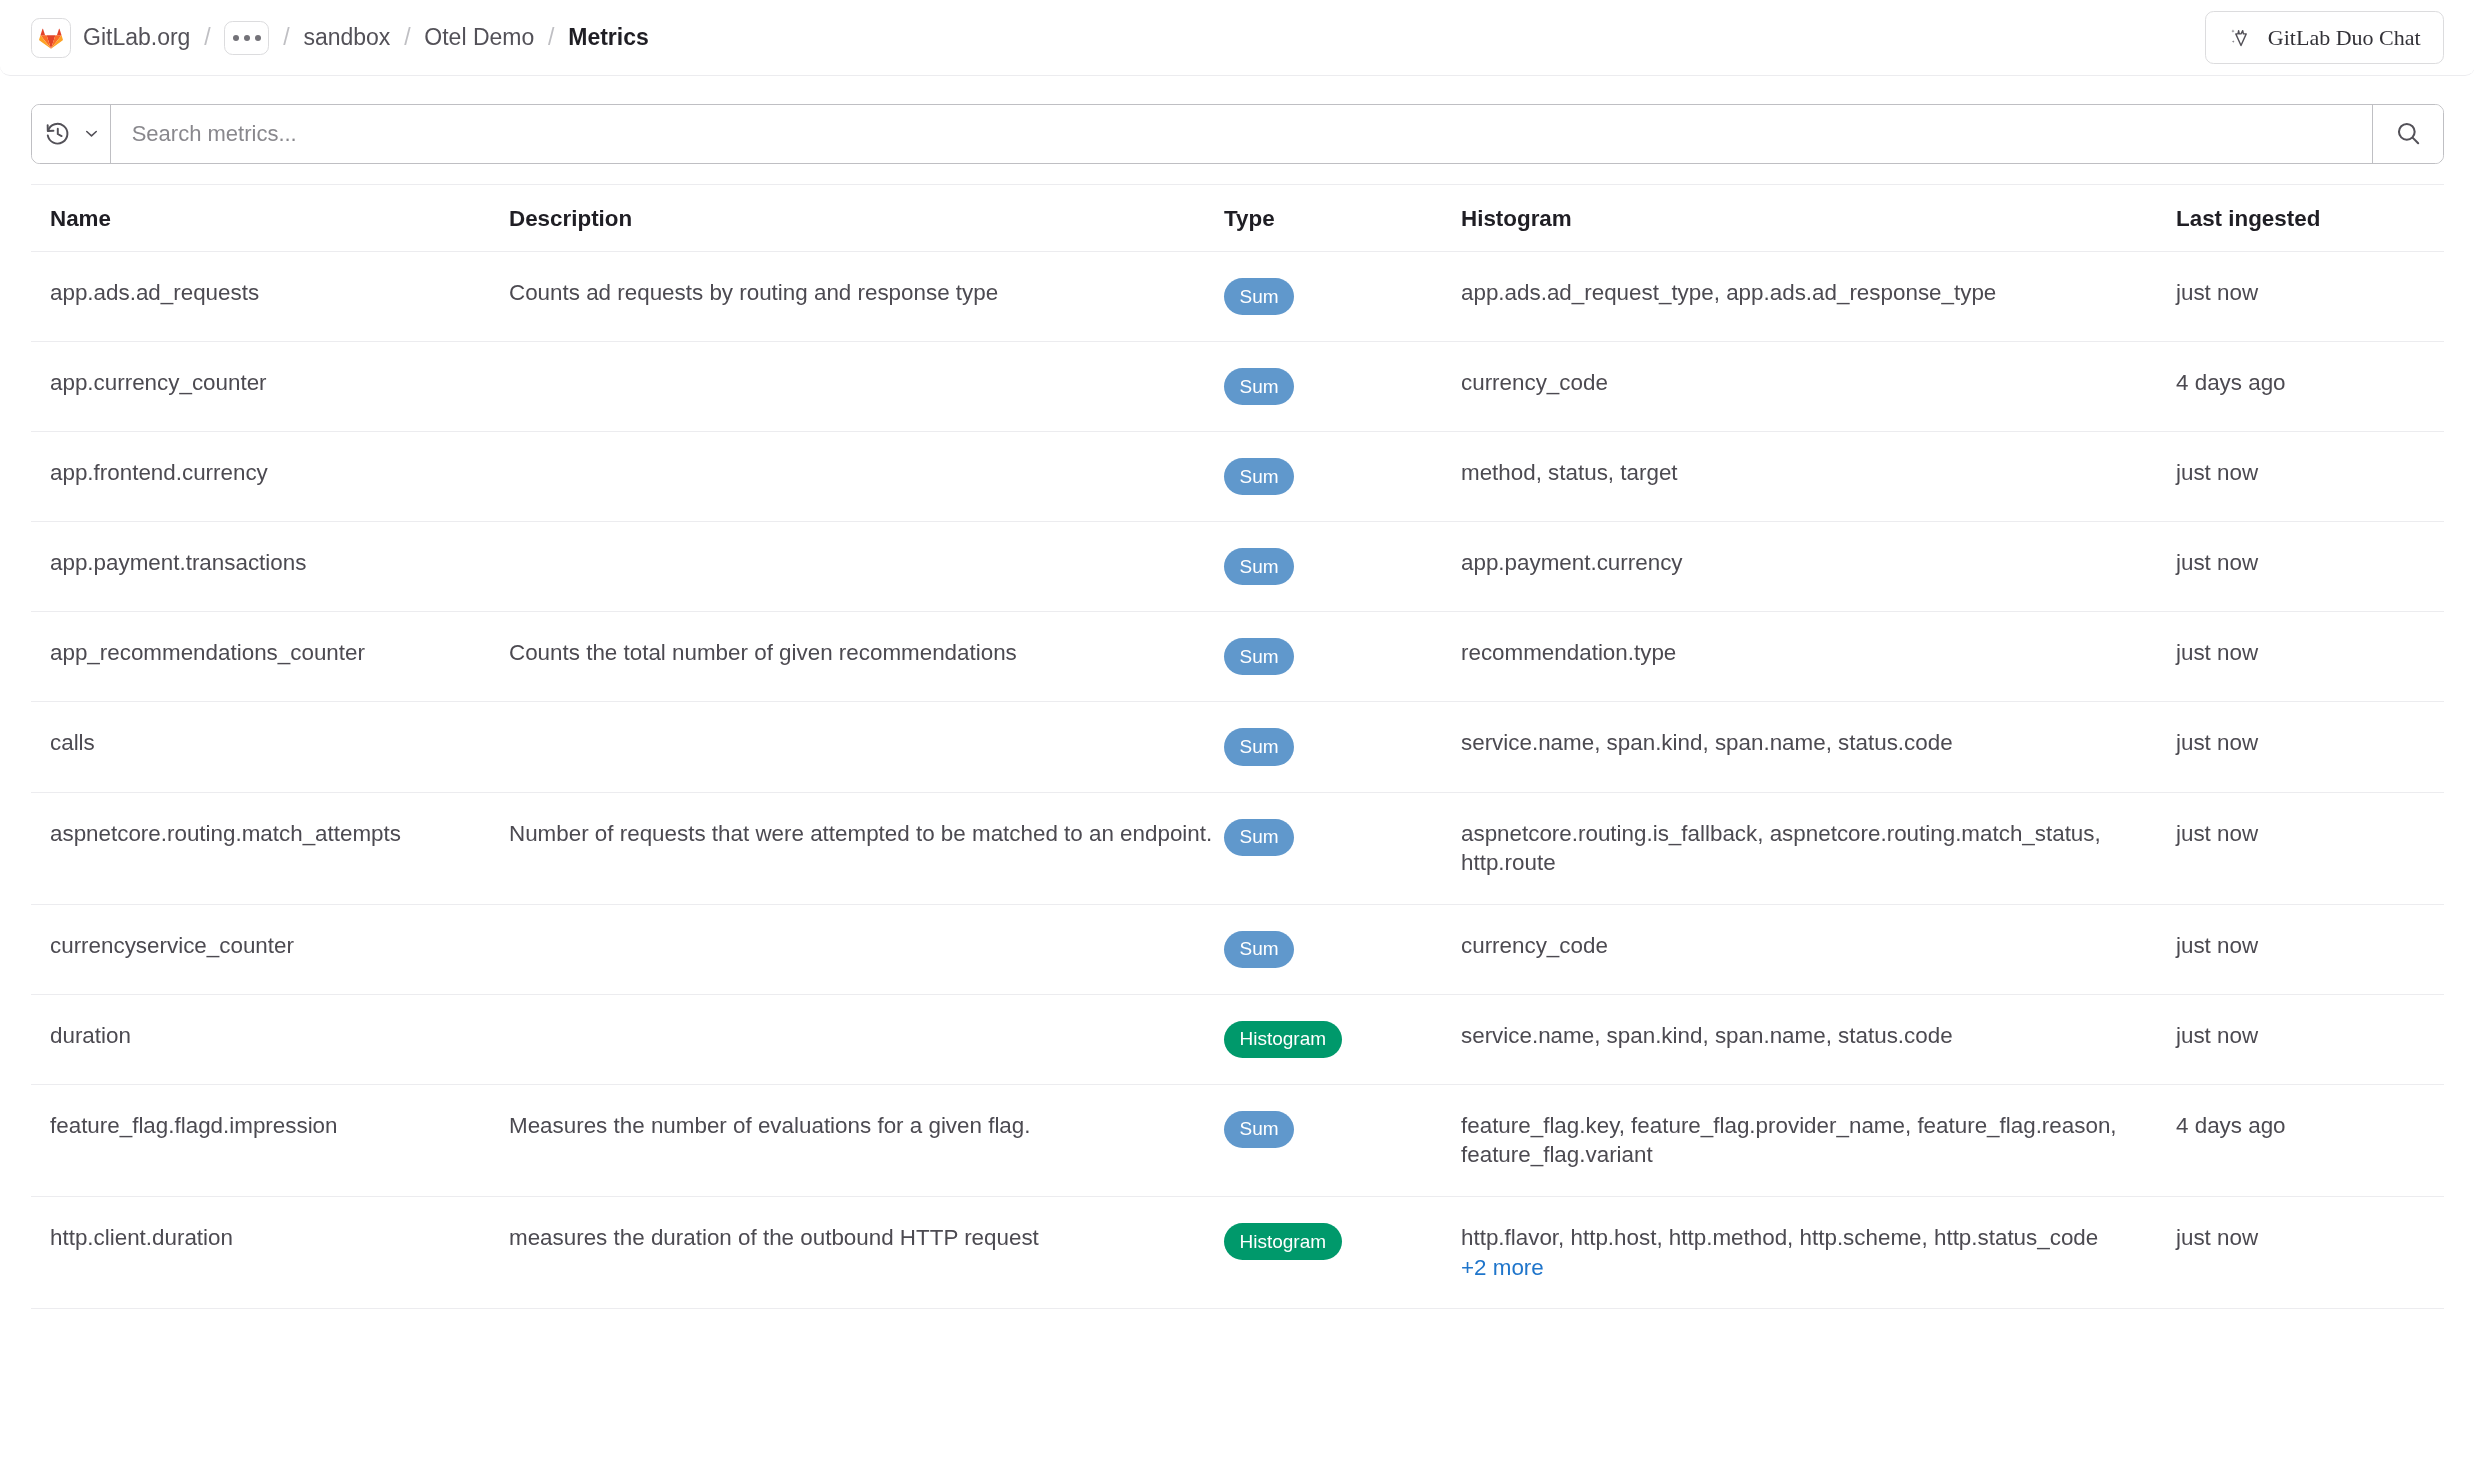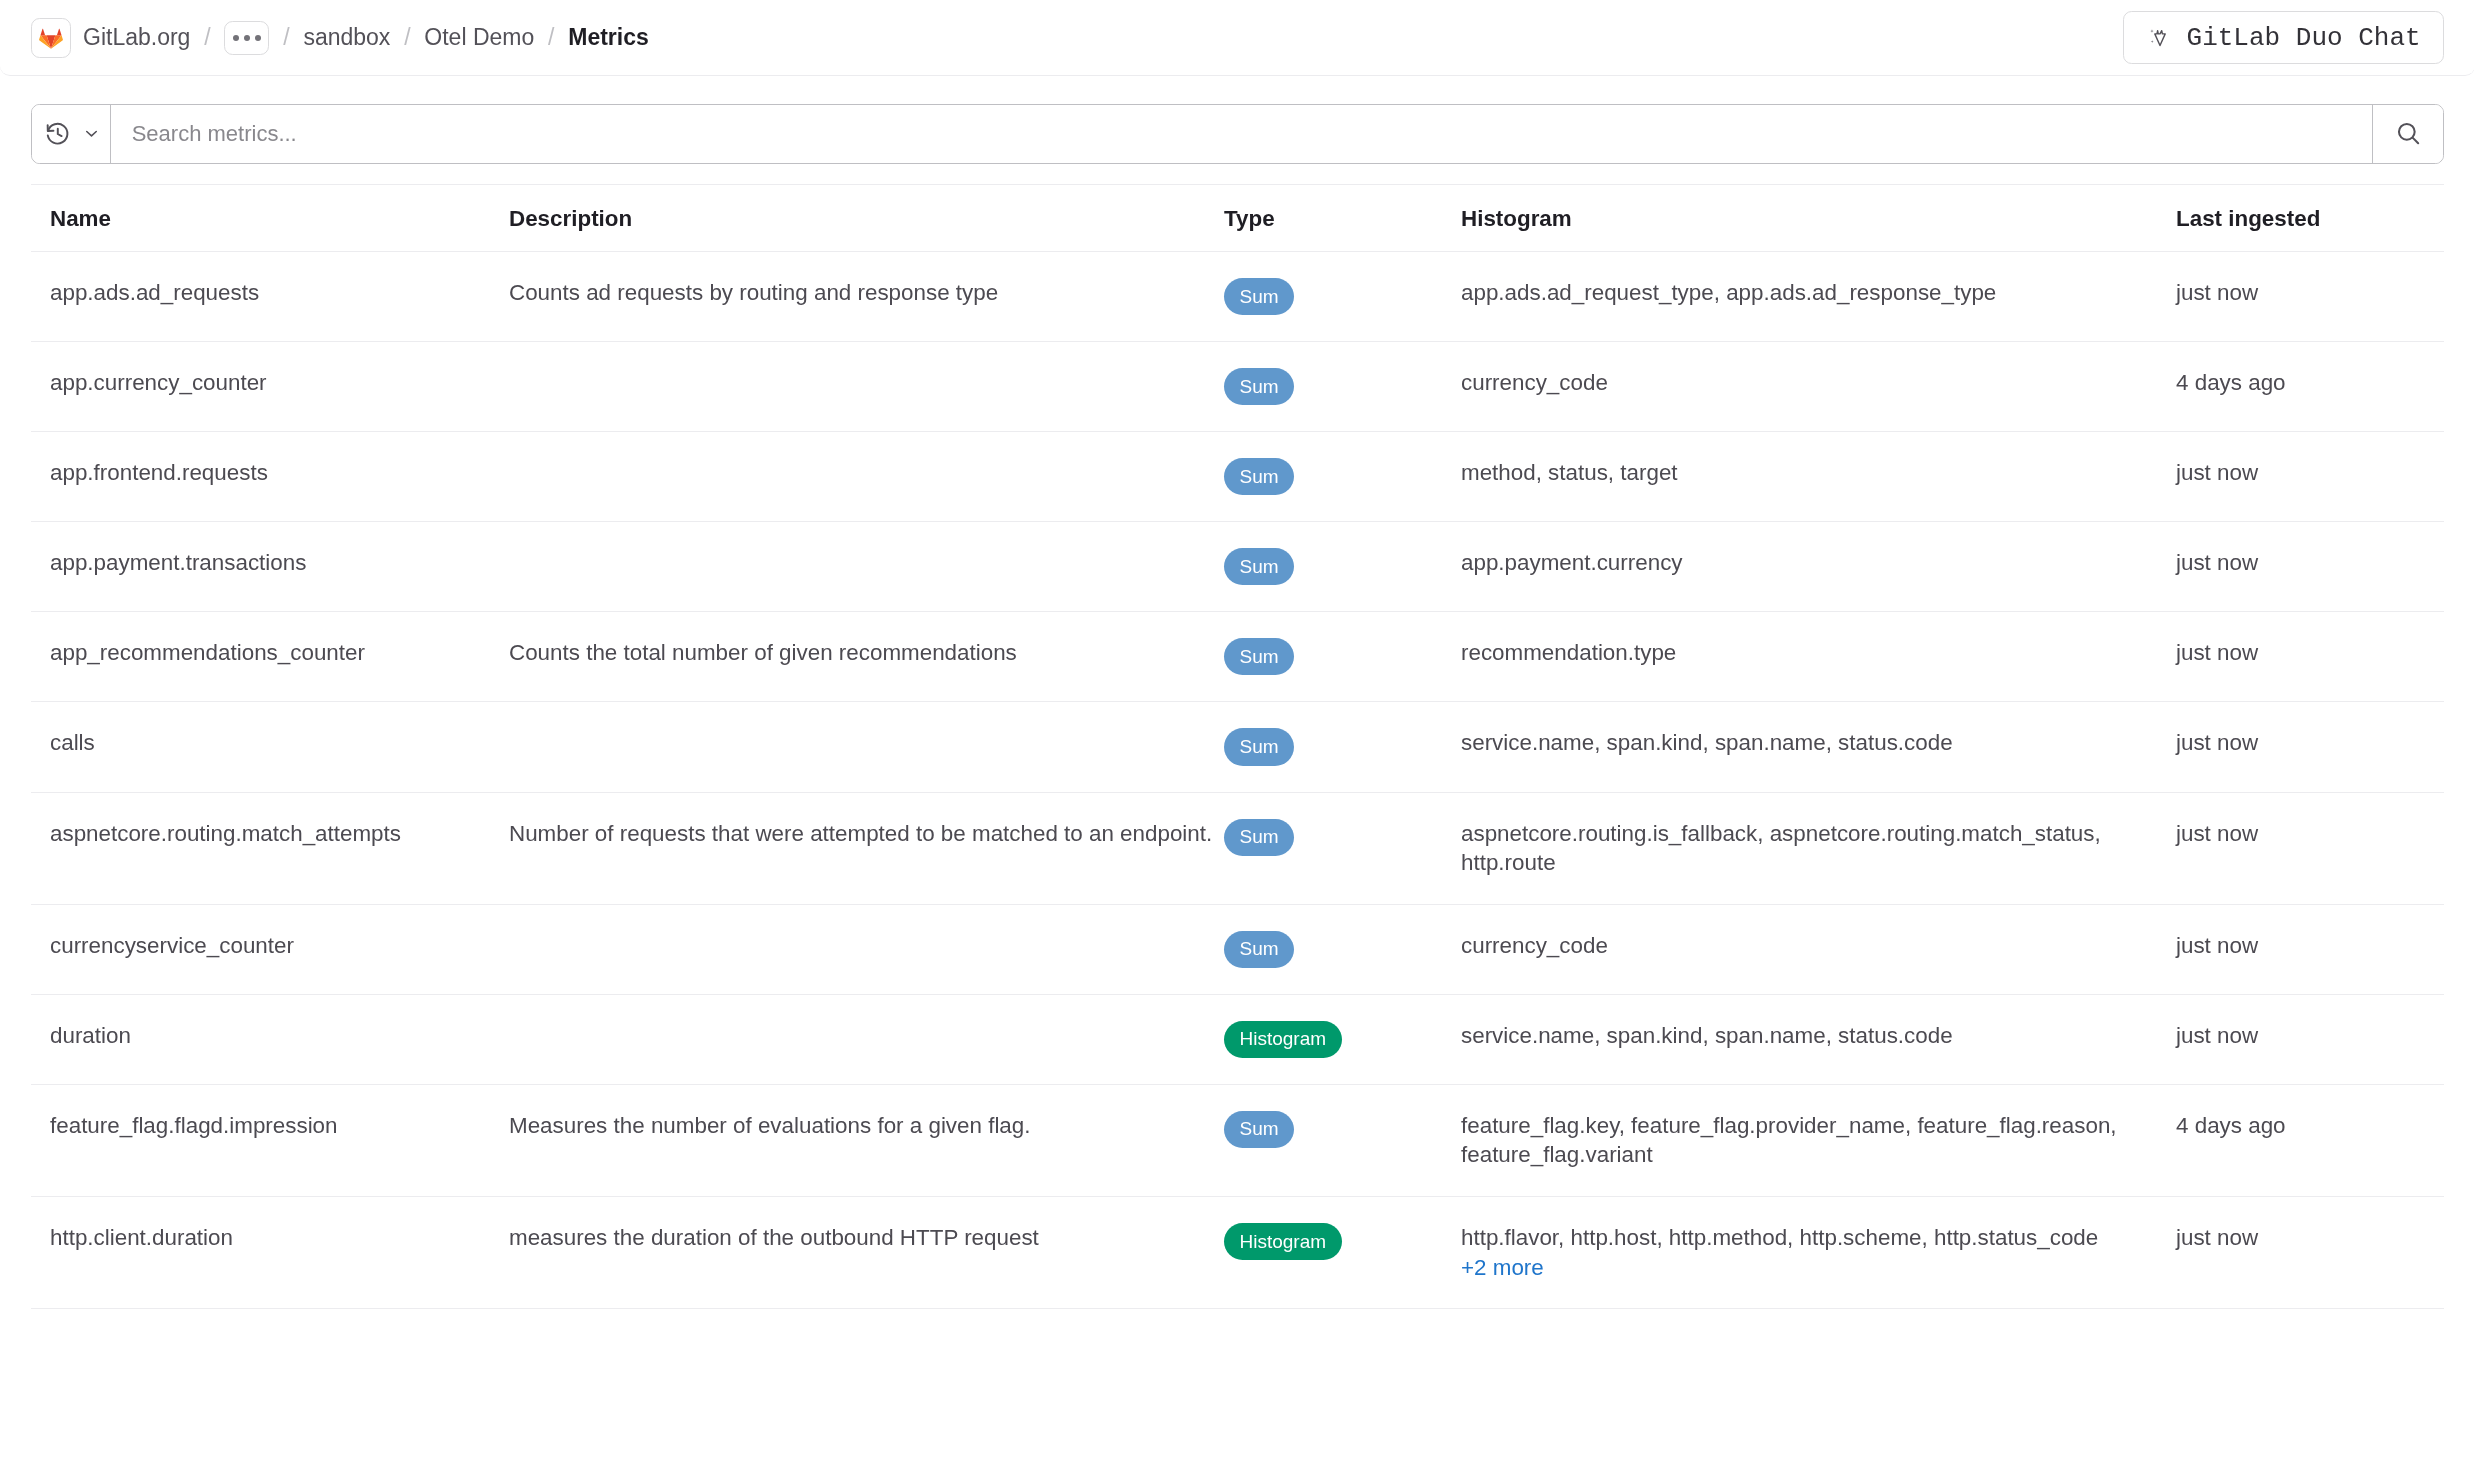--- a/index.html
+++ b/index.html
@@ -82,24 +82,24 @@
 
   .duo-btn {
     display: inline-flex;
     align-items: center;
     gap: 13.8px;
     height: 53px;
     padding: 0 22.4px;
     border: 1.7px solid #dcdcde;
     border-radius: 8.6px;
     background: #fff;
-    font-size: 26px;
+    font-size: 22px;
     color: #333238;
     cursor: pointer;
-    font-family: Liberation Mono, monospace;
+    font-family: Liberation Serif, serif;
     white-space: nowrap;
   }
 
   
   .search-wrap {
     padding: 27.6px 31px 0 31px;
   }
   .search-bar {
     display: flex;
     align-items: stretch;
@@ -294,21 +294,21 @@
           <td class="col-last nowrap">just now</td>
         </tr>
         <tr>
           <td class="col-name">app.currency_counter</td>
           <td class="col-desc"></td>
           <td class="col-type"><span class="badge badge-sum">Sum</span></td>
           <td class="col-attr"><span>currency_code</span></td>
           <td class="col-last nowrap">4 days ago</td>
         </tr>
         <tr>
-          <td class="col-name">app.frontend.requests</td>
+          <td class="col-name">app.frontend.currency</td>
           <td class="col-desc"></td>
           <td class="col-type"><span class="badge badge-sum">Sum</span></td>
           <td class="col-attr"><span>method, status, target</span></td>
           <td class="col-last nowrap">just now</td>
         </tr>
         <tr>
           <td class="col-name">app.payment.transactions</td>
           <td class="col-desc"></td>
           <td class="col-type"><span class="badge badge-sum">Sum</span></td>
           <td class="col-attr"><span>app.payment.currency</span></td>

